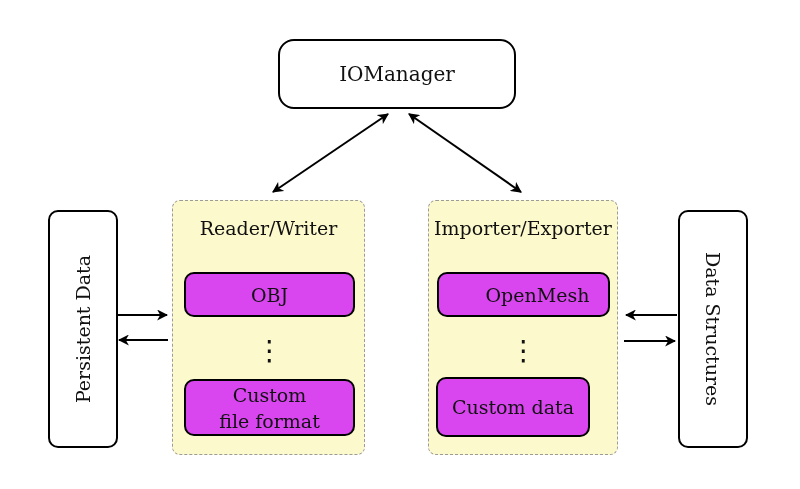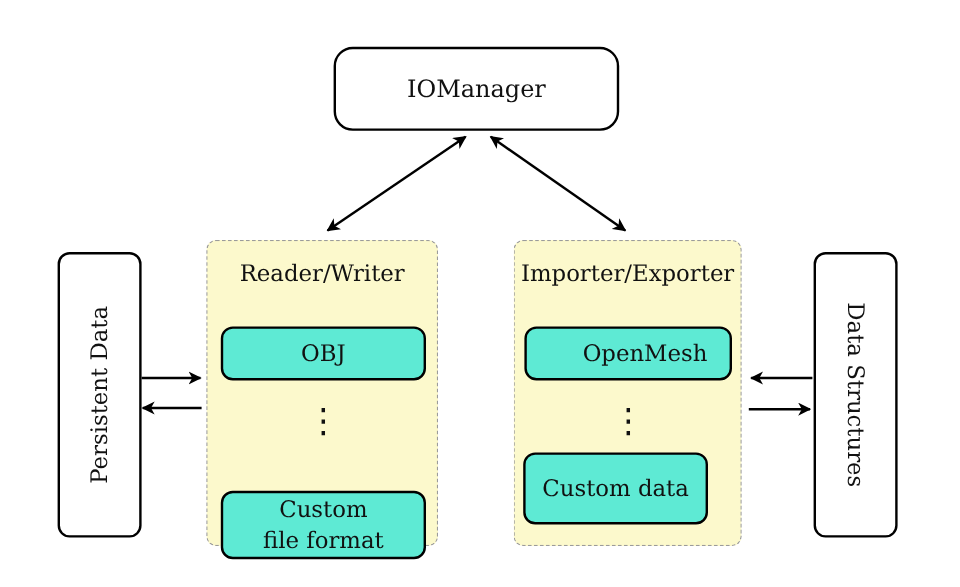--- a/index.html
+++ b/index.html
@@ -72,34 +72,34 @@
   .group-title {
     position: absolute;
     top: 16px; left: 0; right: 0;
     text-align: center;
     font-size: 19px;
   }
 
   
   .inner {
     position: absolute;
-    background: #5eead4;
+    background: #d946ef;
     border: 2.5px solid #000000;
     border-radius: 10px;
     display: flex;
     flex-direction: column;
     align-items: center;
     justify-content: center;
     box-sizing: border-box;
     font-size: 19px;
     line-height: 26px;
     text-align: center;
   }
   .inner.obj        { left: 184px; top: 272px; width: 171px; height: 45px; }
-  .inner.customfile { left: 184px; top: 379px; width: 171px; height: 57px; margin-top: 30px; }
+  .inner.customfile { left: 184px; top: 379px; width: 171px; height: 57px; }
   .inner.openmesh   { left: 437px; top: 272px; width: 173px; height: 45px; padding-left: 28px; }
   .inner.customdata { left: 436px; top: 377px; width: 154px; height: 60px; }
   .inner .line { display: block; }
 
   .dots {
     position: absolute;
     top: 328px;
     height: 44px;
     display: flex;
     align-items: center;

